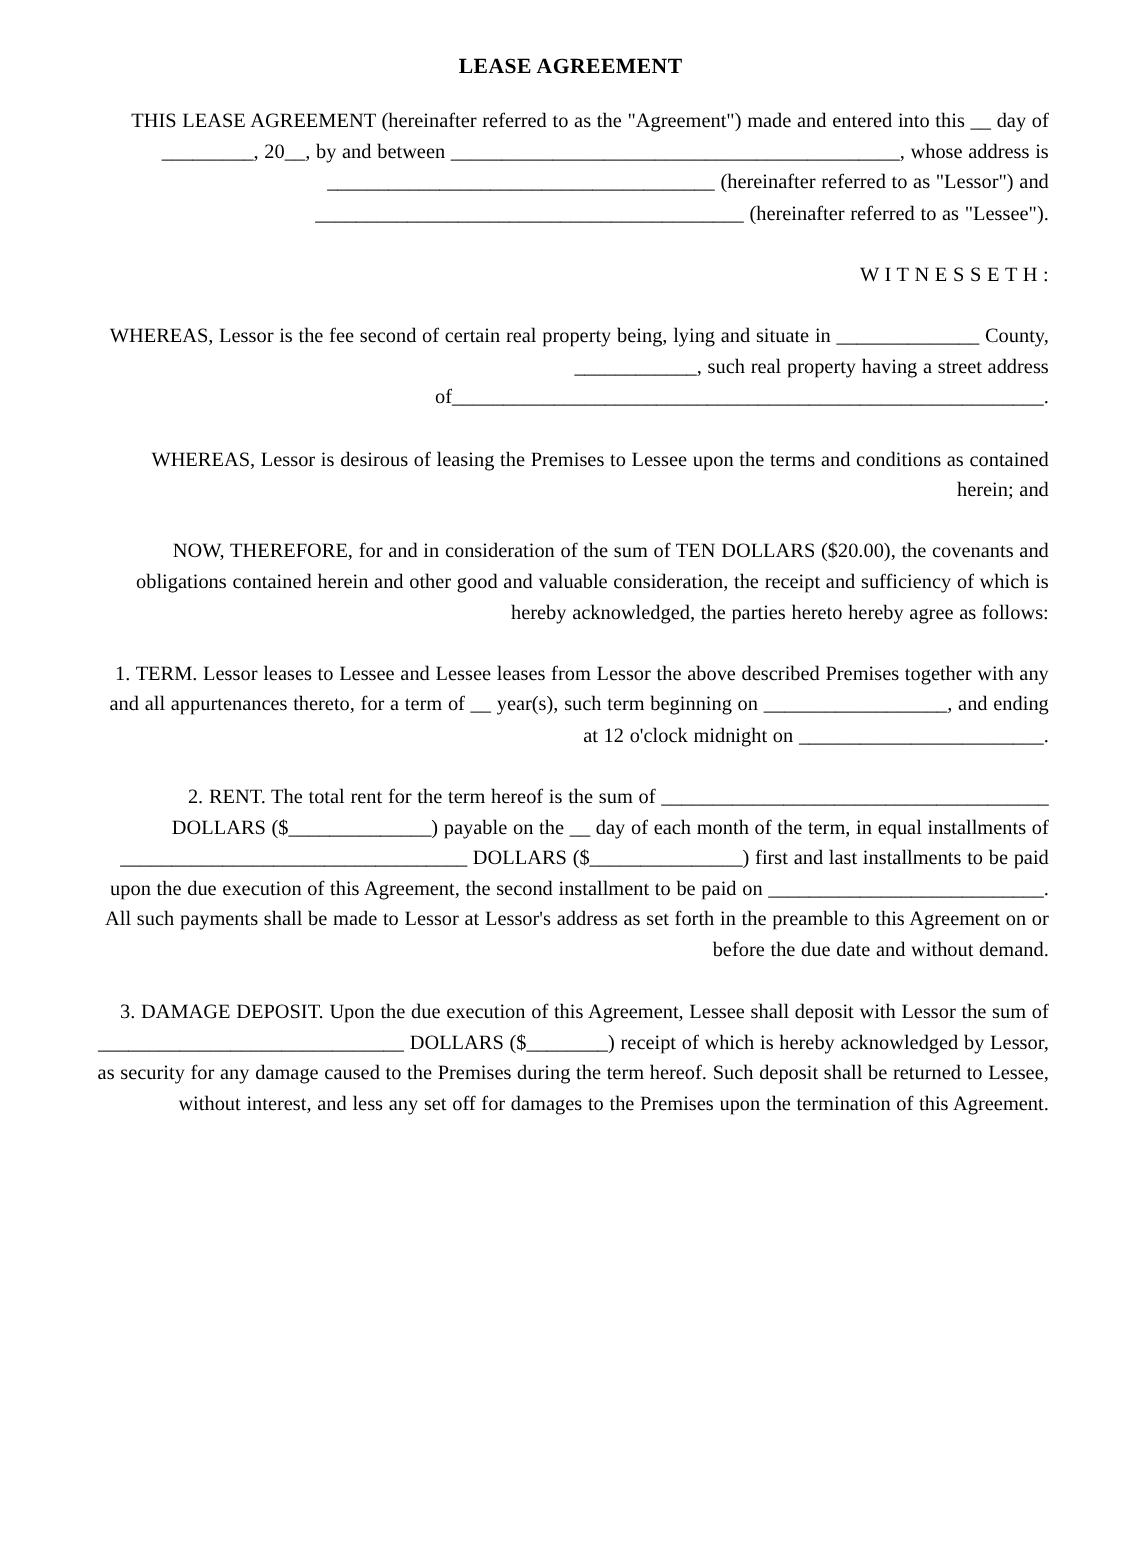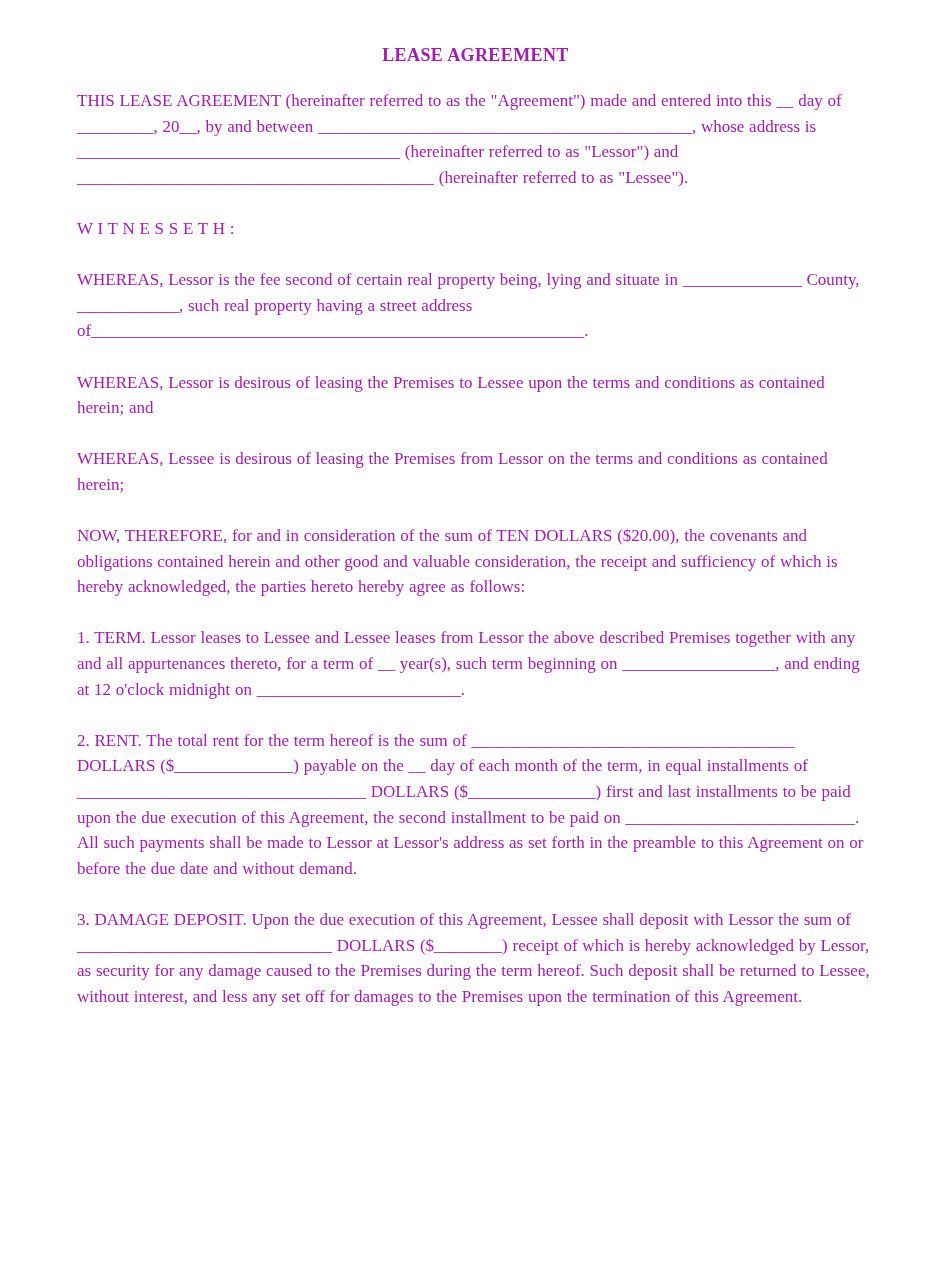--- a/index.html
+++ b/index.html
@@ -7,58 +7,57 @@
     padding: 0;
     background: #ffffff;
   }
   .page {
     position: relative;
     width: 950px;
     height: 1284px;
     box-sizing: border-box;
     padding: 42px 76px 0 77px;
     background: #ffffff;
-    color: #a21caf;
+    color: #000000;
     font-family: "Liberation Serif", "DejaVu Serif", serif;
     font-size: 17px;
     line-height: 25.6px;
     overflow: hidden;
   }
   .doc-title {
     margin: 0 0 20px 0;
     text-align: center;
     font-size: 18px;
     font-weight: bold;
     letter-spacing: 0.4px;
     line-height: 26px;
   }
   .para {
     margin: 0 0 25.6px 0;
-    text-align: left;
+    text-align: right;
     word-spacing: 0.5px;
   }
   .para:last-child {
     margin-bottom: 15px;
   }
 </style>
 </head>
 <body>
 
 <div class="page">
   <h1 class="doc-title">LEASE AGREEMENT</h1>
 
   <p class="para">THIS LEASE AGREEMENT (hereinafter referred to as the "Agreement") made and entered into this __ day of _________, 20__, by and between ____________________________________________, whose address is ______________________________________ (hereinafter referred to as "Lessor") and __________________________________________ (hereinafter referred to as "Lessee").</p>
 
   <p class="para">W I T N E S S E T H :</p>
 
   <p class="para">WHEREAS, Lessor is the fee second of certain real property being, lying and situate in ______________ County, ____________, such real property having a street address of__________________________________________________________.</p>
 
   <p class="para">WHEREAS, Lessor is desirous of leasing the Premises to Lessee upon the terms and conditions as contained herein; and</p>
 
-  <p class="para">WHEREAS, Lessee is desirous of leasing the Premises from Lessor on the terms and conditions as contained herein;</p>
 
   <p class="para">NOW, THEREFORE, for and in consideration of the sum of TEN DOLLARS ($20.00), the covenants and obligations contained herein and other good and valuable consideration, the receipt and sufficiency of which is hereby acknowledged, the parties hereto hereby agree as follows:</p>
 
   <p class="para">1. TERM. Lessor leases to Lessee and Lessee leases from Lessor the above described Premises together with any and all appurtenances thereto, for a term of __ year(s), such term beginning on __________________, and ending at 12 o'clock midnight on ________________________.</p>
 
   <p class="para">2. RENT. The total rent for the term hereof is the sum of ______________________________________ DOLLARS ($______________) payable on the __ day of each month of the term, in equal installments of __________________________________ DOLLARS ($_______________) first and last installments to be paid upon the due execution of this Agreement, the second installment to be paid on ___________________________. All such payments shall be made to Lessor at Lessor's address as set forth in the preamble to this Agreement on or before the due date and without demand.</p>
 
   <p class="para">3. DAMAGE DEPOSIT. Upon the due execution of this Agreement, Lessee shall deposit with Lessor the sum of ______________________________ DOLLARS ($________) receipt of which is hereby acknowledged by Lessor, as security for any damage caused to the Premises during the term hereof. Such deposit shall be returned to Lessee, without interest, and less any set off for damages to the Premises upon the termination of this Agreement.</p>
 </div>
 

